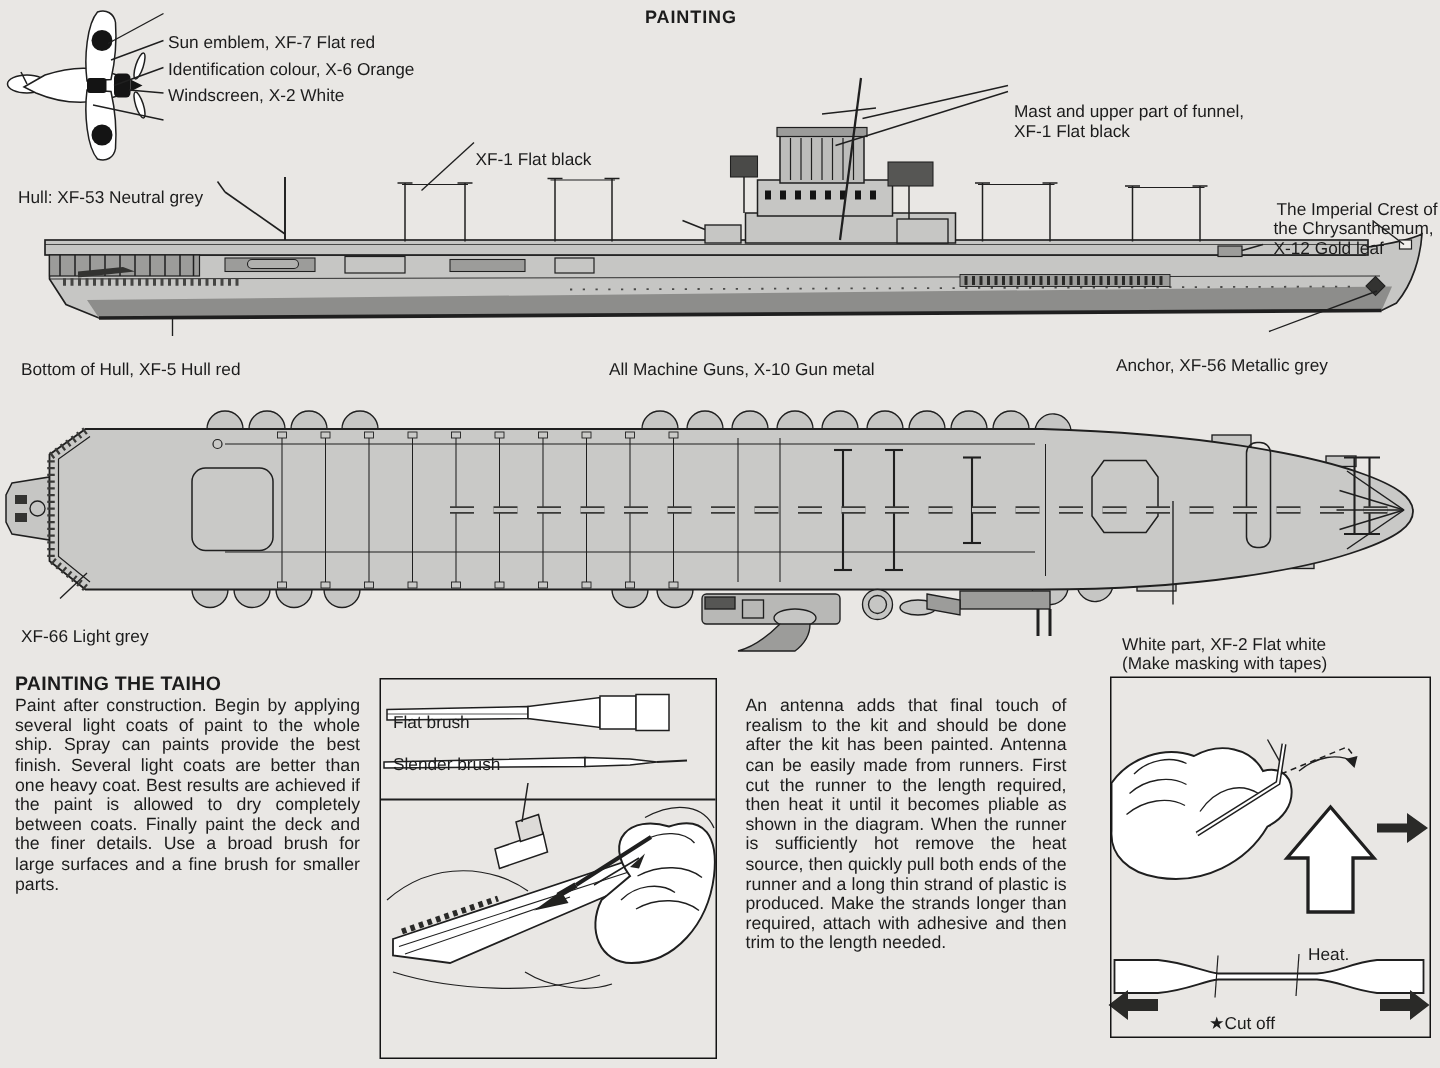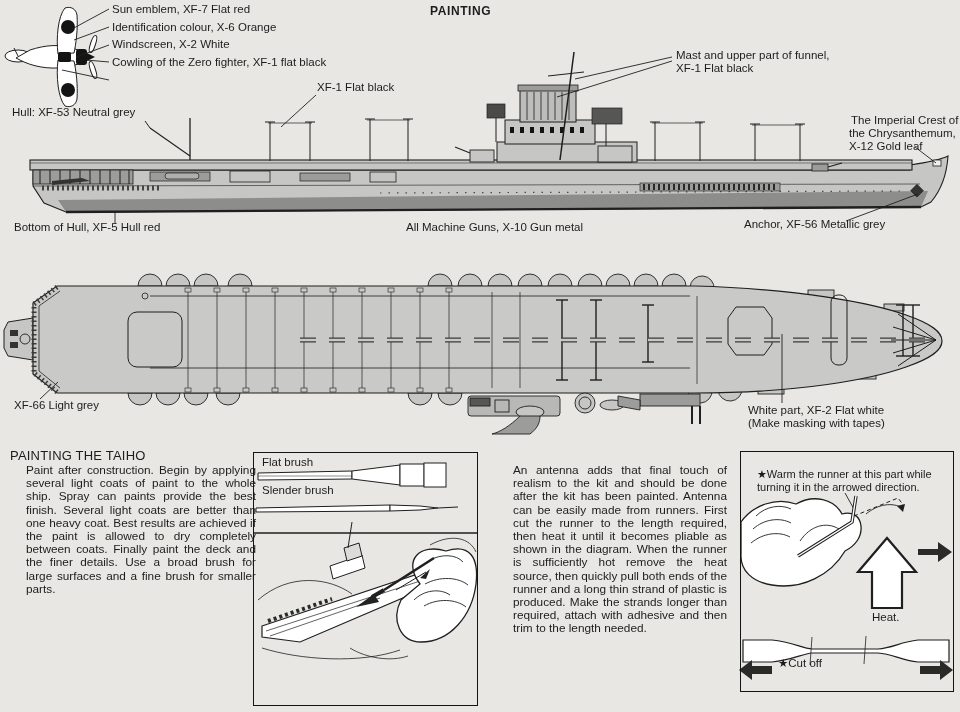--- a/index.html
+++ b/index.html
@@ -1,22 +1,22 @@
 <!DOCTYPE html>
 <html><head>
 <meta charset="utf-8">
 <style>
   html,body{margin:0;padding:0;}
   #page{position:relative;width:960px;height:712px;background:#e9e7e4;overflow:hidden;
         font-family:"Liberation Sans", sans-serif;color:#1c1c1c;}
   #art{position:absolute;left:0;top:0;z-index:1;pointer-events:none;}
-  .lbl{position:absolute;z-index:2;font-size:11.5px;line-height:1.12;white-space:nowrap;}
+  .lbl{position:absolute;z-index:2;font-size:11.5px;line-height:1.12;white-space:nowrap;margin-top:20px;}
   .lbl-sm{position:absolute;z-index:2;font-size:11px;line-height:13px;}
-  .heading{position:absolute;z-index:2;font-size:13px;font-weight:normal;white-space:nowrap;letter-spacing:.2px;text-align:center;}
-  .body-text{position:absolute;z-index:2;font-size:11.8px;line-height:13.2px;text-align:justify;margin-left:16px;}
+  .heading{position:absolute;z-index:2;font-size:13px;font-weight:bold;white-space:nowrap;letter-spacing:.2px;text-align:center;}
+  .body-text{position:absolute;z-index:2;font-size:11.8px;line-height:13.2px;text-align:justify;}
   .box{position:absolute;z-index:2;border:1.6px solid #141414;background:transparent;}
   #pg-title{position:absolute;z-index:2;font-size:12px;font-weight:bold;letter-spacing:.6px;
             left:430px;top:4px;width:120px;}
 </style>
 </head>
 <body>
 <div id="page">
 
 <svg id="art" width="960" height="712" viewBox="0 0 960 712">
 
@@ -356,21 +356,20 @@
     <path d="M772,666 L752,666 L752,660 L739,670 L752,680 L752,674 L772,674 Z" fill="#2a2a28" stroke="none"></path>
     <path d="M920,666 L940,666 L940,660 L953,670 L940,680 L940,674 L920,674 Z" fill="#2a2a28" stroke="none"></path>
   </g>
 </svg>
 
 <div id="pg-title">PAINTING</div>
 
 <span class="lbl" style="left:112px;top:3px">Sun emblem, XF-7 Flat red</span>
 <span class="lbl" style="left:112px;top:21px">Identification colour, X-6 Orange</span>
 <span class="lbl" style="left:112px;top:38px">Windscreen, X-2 White</span>
-<span class="lbl" style="left:112px;top:56px">Cowling of the Zero fighter, XF-1 flat black</span>
 
 <span class="lbl" style="left:12px;top:106px">Hull: XF-53 Neutral grey</span>
 <span class="lbl" style="left:317px;top:81px">XF-1 Flat black</span>
 <span class="lbl" style="left:676px;top:49px">Mast and upper part of funnel,</span>
 <span class="lbl" style="left:676px;top:62px">XF-1 Flat black</span>
 <span class="lbl" style="left:851px;top:114px">The Imperial Crest of</span>
 <span class="lbl" style="left:849px;top:127px">the Chrysanthemum,</span>
 <span class="lbl" style="left:849px;top:140px">X-12 Gold leaf</span>
 <span class="lbl" style="left:14px;top:221px">Bottom of Hull, XF-5 Hull red</span>
 <span class="lbl" style="left:406px;top:221px">All Machine Guns, X-10 Gun metal</span>
@@ -383,17 +382,16 @@
 <div class="heading" style="left:10px;top:448px">PAINTING THE TAIHO</div>
 <div class="body-text" style="left:10px;top:464px;width:230px">Paint after construction. Begin by applying several light coats of paint to the whole ship. Spray can paints provide the best finish. Several light coats are better than one heavy coat. Best results are achieved if the paint is allowed to dry completely between coats. Finally paint the deck and the finer details. Use a broad brush for large surfaces and a fine brush for smaller parts.</div>
 
 <div class="box" style="left:253px;top:452px;width:223px;height:252px"></div>
 <span class="lbl" style="left:262px;top:456px">Flat brush</span>
 <span class="lbl" style="left:262px;top:484px">Slender brush</span>
 
 <div class="body-text" style="left:497px;top:464px;width:214px">An antenna adds that final touch of realism to the kit and should be done after the kit has been painted. Antenna can be easily made from runners. First cut the runner to the length required, then heat it until it becomes pliable as shown in the diagram. When the runner is sufficiently hot remove the heat source, then quickly pull both ends of the runner and a long thin strand of plastic is produced. Make the strands longer than required, attach with adhesive and then trim to the length needed.</div>
 
 <div class="box" style="left:740px;top:451px;width:212px;height:239px"></div>
-<div class="lbl-sm" style="left:757px;top:468px;width:192px">★Warm the runner at this part while turning it in the arrowed direction.</div>
 <span class="lbl" style="left:872px;top:611px">Heat.</span>
-<span class="lbl" style="left:778px;top:657px">★Cut off</span>
+<span class="lbl" style="left:806px;top:657px">★Cut off</span>
 
 </div>
 
 </body></html>

